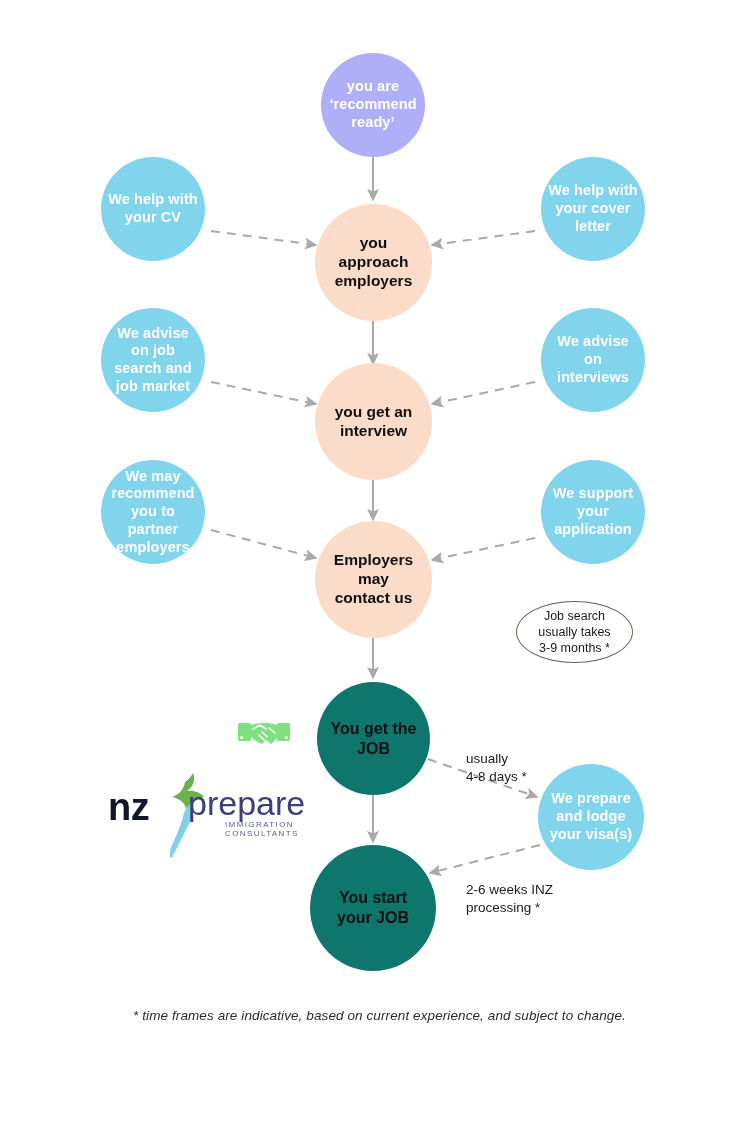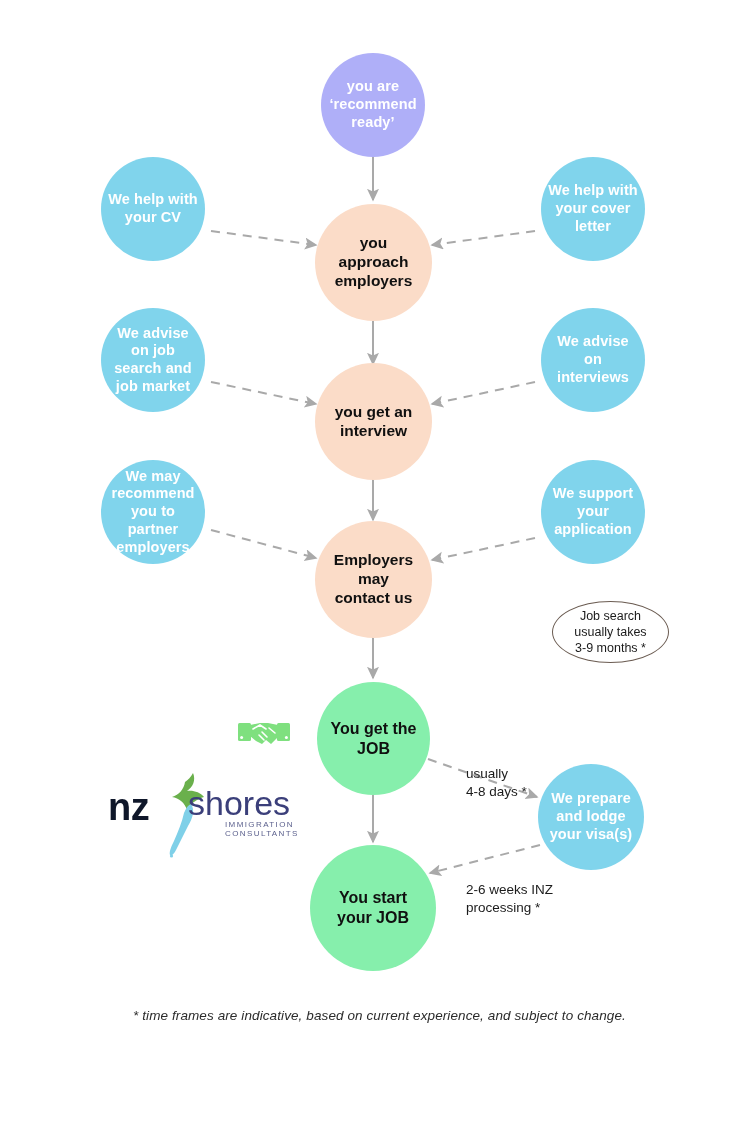--- a/index.html
+++ b/index.html
@@ -46,21 +46,21 @@
     font-weight: 700;
     letter-spacing: 0.1px;
   }
   .node-peach {
     background: #fbdcc8;
     color: #101010;
     font-size: 15.5px;
     font-weight: 700;
   }
   .node-green {
-    background: #86efac;
+    background: #0f766e;
     color: #101010;
     font-size: 16px;
     font-weight: 700;
   }
   .note-ellipse {
     position: absolute;
     border: 1.3px solid #6b5c52;
     border-radius: 50%;
     display: flex;
     align-items: center;
@@ -229,21 +229,21 @@
 your
 application</span>
   </div>
 
   <div class="node node-peach" style="left:315px; top:521px; width:117px; height:117px;">
     <span class="label">Employers
 may
 contact us</span>
   </div>
 
-  <div class="note-ellipse" style="left:552px; top:601px; width:117px; height:62px;">
+  <div class="note-ellipse" style="left:516px; top:601px; width:117px; height:62px;">
     <span class="label">Job search
 usually takes
 3-9 months *</span>
   </div>
 
   <div class="node node-green" style="left:317px; top:682px; width:113px; height:113px;">
     <span class="label">You get the
 JOB</span>
   </div>
 
@@ -251,21 +251,21 @@
     <span class="label">We prepare
 and lodge
 your visa(s)</span>
   </div>
 
   <div class="node node-green" style="left:310px; top:845px; width:126px; height:126px;">
     <span class="label">You start
 your JOB</span>
   </div>
 
-  <div class="edge-label" style="left:466px; top:748px; text-align:left;">
+  <div class="edge-label" style="left:466px; top:733px; text-align:left;">
     <span>usually
 4-8 days *</span>
   </div>
 
   <div class="edge-label" style="left:466px; top:864px; text-align:left;">
     <span>2-6 weeks INZ
 processing *</span>
   </div>
 
   <div class="handshake">
@@ -290,21 +290,21 @@
     <span class="logo-nz">nz</span>
     <div class="logo-map">
       <svg viewBox="0 0 58 88" width="58" height="88" xmlns="http://www.w3.org/2000/svg">
         <path d="M30 3 C33 10, 30 17, 24 21 C30 20, 37 22, 41 27 C34 29, 28 33, 24 40
                  C22 33, 16 28, 9 27 C16 25, 21 19, 22 12 C25 10, 28 7, 30 3 Z" fill="#6ab04c"></path>
         <path d="M28 34 C32 40, 30 48, 25 56 C21 64, 17 72, 13 80 C11 84, 9 86, 7 85
                  C6 82, 8 77, 11 71 C15 62, 19 52, 21 43 C23 38, 25 35, 28 34 Z" fill="#7fd0e8"></path>
         <circle cx="8.5" cy="86" r="1.6" fill="#7fd0e8"></circle>
       </svg>
     </div>
-    <span class="logo-shores">shores</span>
+    <span class="logo-shores">prepare</span>
     <span class="logo-sub">IMMIGRATION CONSULTANTS</span>
   </div>
 
   <div class="footnote" style="left:133px; top:1008px;font-style:italic;">
     <span>*  time frames are indicative, based on current experience, and subject to change.</span>
   </div>
 
 </div>
 
 </body></html>

